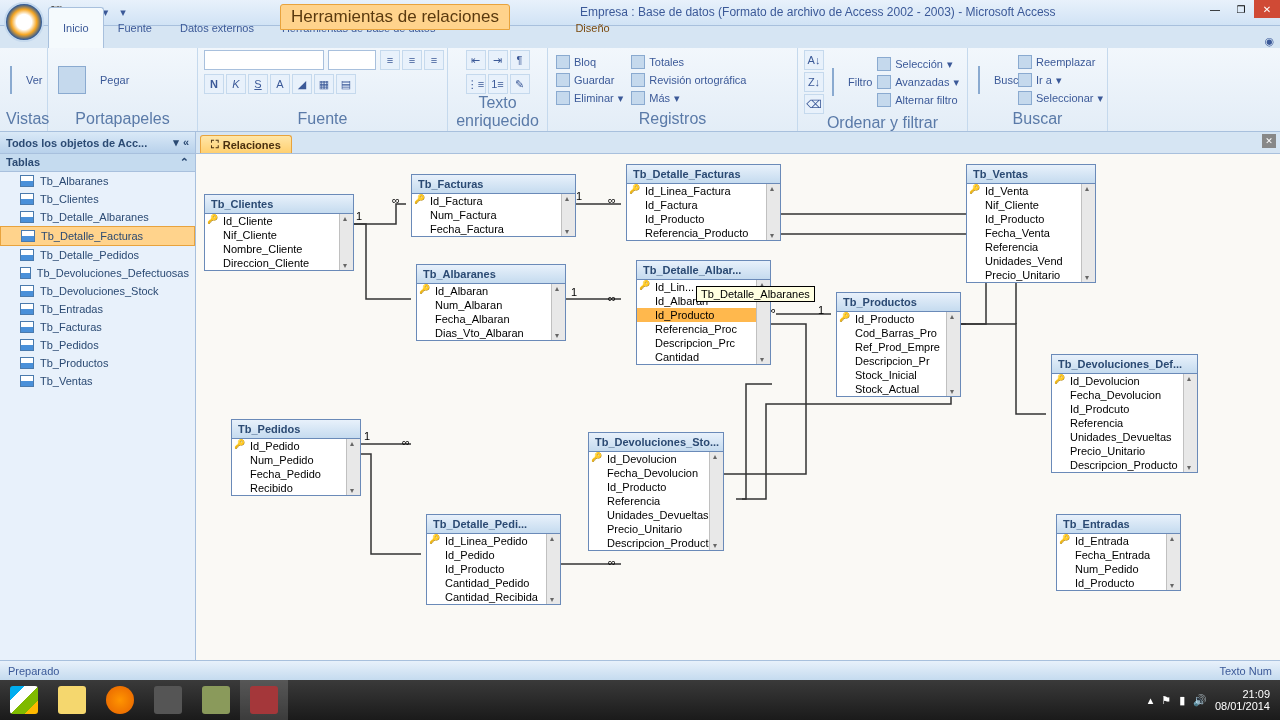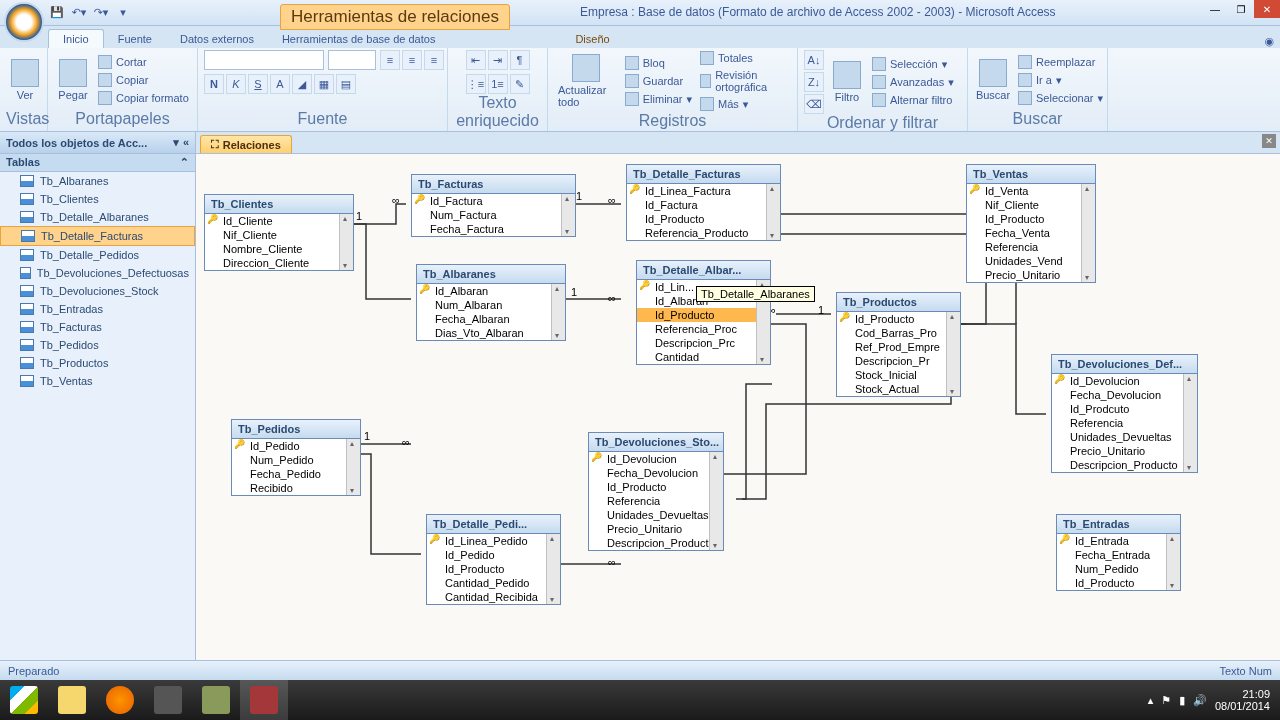--- a/index.html
+++ b/index.html
@@ -7,28 +7,28 @@
 .titlebar { height: 26px; background: linear-gradient(#e8f1fb, #d1e3f5); display: flex; align-items: center; border-bottom: 1px solid #a8c0dd; }
 .office-btn { width: 40px; height: 40px; background: radial-gradient(circle, #fff 30%, #f5a623 50%, #2b5797 70%); border-radius: 50%; position: absolute; top: 2px; left: 4px; border: 2px solid #c5d9ed; z-index: 10; }
 .qat { margin-left: 48px; display: flex; gap: 4px; align-items: center; }
 .qat-btn { width: 18px; height: 18px; display: flex; align-items: center; justify-content: center; color: #3b5998; }
 .title-context { margin-left: 280px; background: #ffd38c; border: 1px solid #e8a33d; border-radius: 3px 3px 0 0; padding: 2px 10px; font-size: 17px; color: #5a3a0f; position: absolute; top: 4px; }
 .title-text { position: absolute; left: 580px; top: 5px; color: #3b5998; font-size: 12px; text-align: center; }
 .win-controls { position: absolute; right: 0; top: 0; display: flex; }
 .win-btn { width: 26px; height: 18px; display: flex; align-items: center; justify-content: center; font-size: 10px; }
 .win-close { background: #d04a35; color: #fff; }
 .ribbon-tabs { height: 22px; background: #d6e5f3; display: flex; padding-left: 48px; align-items: flex-end; }
-.ribbon-tab { padding: 3px 14px; color: #3b5998; cursor: pointer; }
+.ribbon-tab { padding: 14px 14px; color: #3b5998; cursor: pointer; }
 .ribbon-tab.active { background: #f5fafd; border: 1px solid #a8c0dd; border-bottom: none; border-radius: 3px 3px 0 0; }
 .ribbon-tab.context { color: #7a4a0f; margin-left: 112px; }
 .ribbon { height: 84px; background: linear-gradient(#f2f7fc, #e3edf7); border-bottom: 1px solid #a8c0dd; display: flex; }
 .ribbon-group { border-right: 1px solid #c5d9ed; padding: 2px 6px; display: flex; flex-direction: column; justify-content: space-between; }
 .ribbon-group-label { text-align: center; color: #5a7aa8; font-size: 16px; padding-bottom: 1px; }
 .ribbon-body { flex: 1; display: flex; align-items: center; gap: 4px; }
-.big-btn { display: flex; flex-direction: column; align-items: center; gap: 2px; padding: 2px 4px; color: #3b5998; min-width: 38px; }
+.big-btn { display: flex; flex-direction: row; align-items: center; gap: 14px; padding: 2px 4px; color: #3b5998; min-width: 38px; }
 .big-btn-icon { width: 28px; height: 28px; background: #c5d9ed; border: 1px solid #8aaad0; }
 .small-row { display: flex; flex-direction: column; gap: 2px; }
 .small-item { display: flex; align-items: center; gap: 4px; color: #3b5998; padding: 1px 2px; }
 .small-icon { width: 14px; height: 14px; background: #c5d9ed; border: 1px solid #8aaad0; }
 .font-combo { width: 120px; height: 20px; border: 1px solid #a8c0dd; background: #fff; }
 .font-size { width: 48px; height: 20px; border: 1px solid #a8c0dd; background: #fff; }
 .btn-row { display: flex; gap: 2px; }
 .fmt-btn { width: 20px; height: 20px; border: 1px solid #c5d9ed; background: #e8f1fb; display: flex; align-items: center; justify-content: center; font-size: 11px; color: #3b5998; }
 .main { display: flex; height: 528px; }
 .nav-pane { width: 196px; background: #e8f1fb; border-right: 1px solid #a8c0dd; }
@@ -101,34 +101,20 @@
         </div>
       </div>
     <div class="ribbon-group-label">Vistas</div>
   </div>
   <div class="ribbon-group" style="width:150px">
     <div class="ribbon-body">
       <div class="big-btn">
           <div class="big-btn-icon"></div>
           <span>Pegar</span>
         </div>
-      <div class="small-row">
-        <div class="small-item">
-            <span class="small-icon"></span>
-            <span>Cortar</span>
-          </div>
-        <div class="small-item">
-            <span class="small-icon"></span>
-            <span>Copiar</span>
-          </div>
-        <div class="small-item">
-            <span class="small-icon"></span>
-            <span>Copiar formato</span>
-          </div>
-      </div>
     </div>
     <div class="ribbon-group-label">Portapapeles</div>
   </div>
   <div class="ribbon-group" style="width:250px">
     <div class="ribbon-body" style="flex-direction:column;gap:4px;align-items:flex-start">
       <div style="display:flex;gap:4px">
         <div class="font-combo"></div>
         <div class="font-size"></div>
         <div class="btn-row">
           <div class="fmt-btn">≡</div>
@@ -164,24 +150,20 @@
       <div class="btn-row">
           <div class="fmt-btn">⋮≡</div>
           <div class="fmt-btn">1≡</div>
           <div class="fmt-btn">✎</div>
         </div>
     </div>
     <div class="ribbon-group-label">Texto enriquecido</div>
   </div>
   <div class="ribbon-group" style="width:250px">
     <div class="ribbon-body">
-      <div class="big-btn">
-          <div class="big-btn-icon"></div>
-          <span>Actualizar todo</span>
-        </div>
       <div class="small-row">
         <div class="small-item">
             <span class="small-icon"></span>
             <span>Bloq</span>
           </div>
         <div class="small-item">
             <span class="small-icon"></span>
             <span>Guardar</span>
           </div>
         <div class="small-item"><span class="small-icon"></span><span>Eliminar</span> ▾</div>

